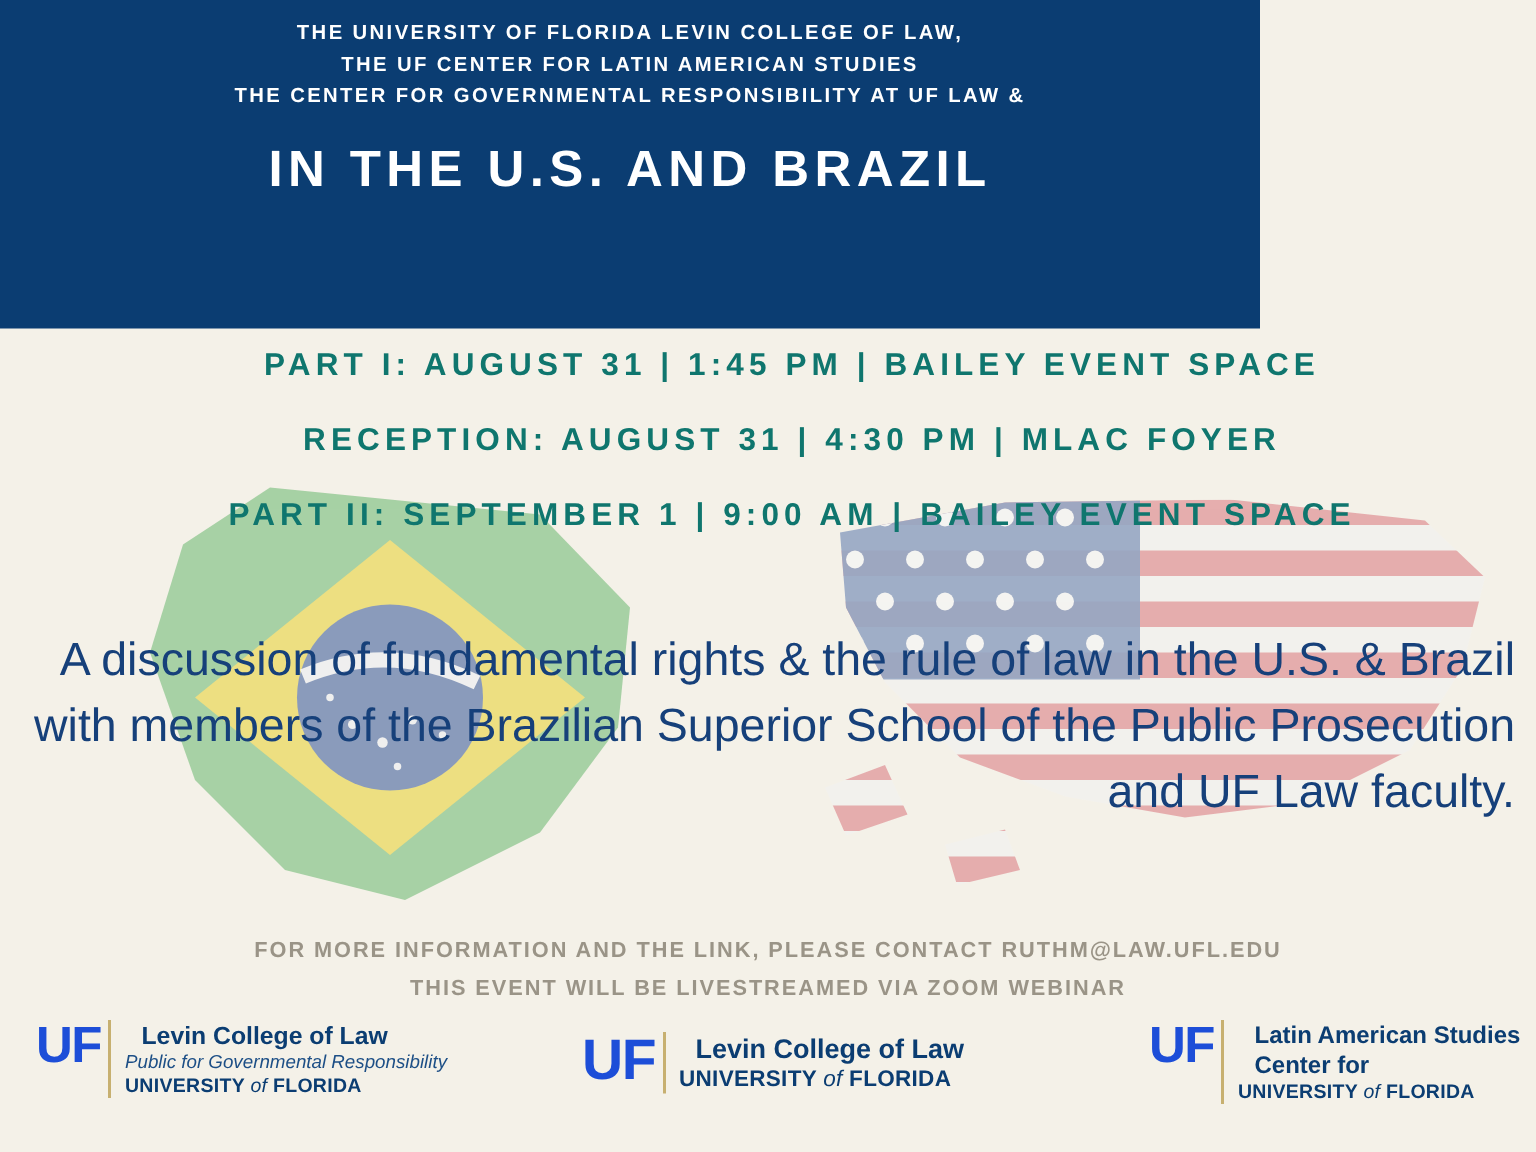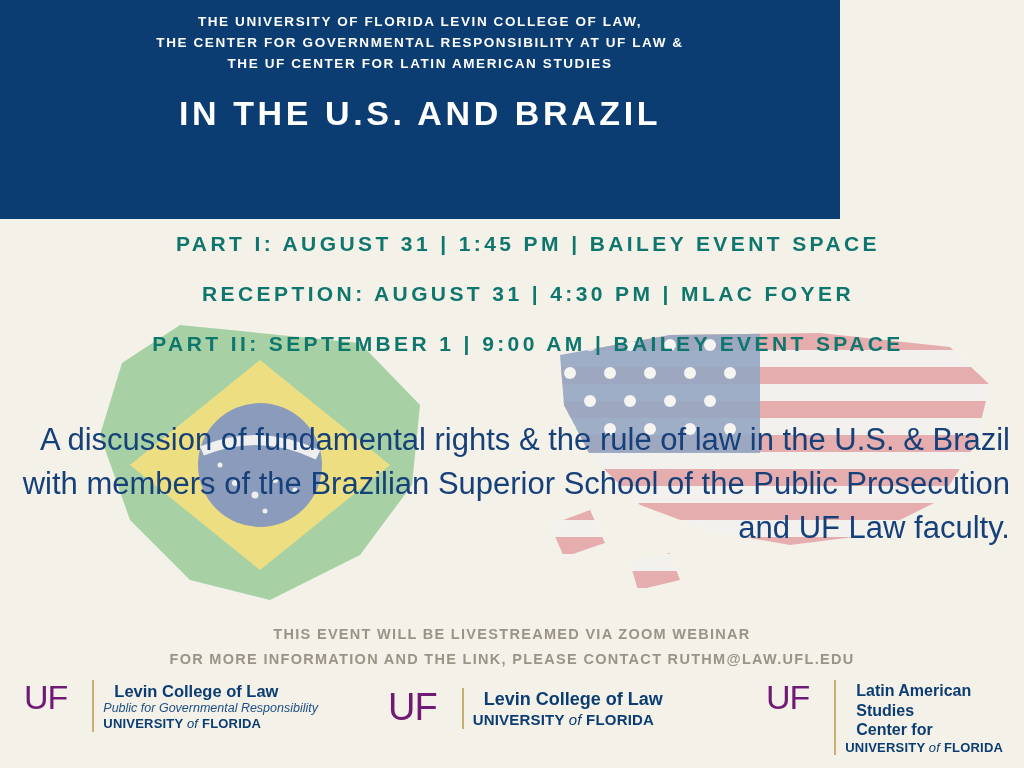--- a/index.html
+++ b/index.html
@@ -138,25 +138,25 @@
     height: 76px;
   }
   .logo {
     position: absolute;
     display: flex;
     align-items: flex-start;
     color: #0b3d72;
   }
   .logo-uf {
     font-size: 34px;
-    font-weight: normal;
+    font-weight: bold;
     letter-spacing: -1px;
     line-height: 1;
-    padding-right: 25px;
-    color: #701a75;
+    padding-right: 5px;
+    color: #1d4ed8;
   }
   .logo-bar {
     width: 2px;
     background: #c7b070;
     align-self: stretch;
     margin-right: 9px;
   }
   .logo-lines {
     line-height: 1.22;
     padding-top: 1px;
@@ -252,39 +252,39 @@
           <circle cx="170" cy="134" r="6"></circle>
             <circle cx="210" cy="134" r="6"></circle>
         </g>
       </g>
     </svg>
   </div>
 
   <div class="header">
     <div class="presenters">
       <div>THE UNIVERSITY OF FLORIDA LEVIN COLLEGE OF LAW,</div>
+      <div>THE UF CENTER FOR LATIN AMERICAN STUDIES</div>
       <div>THE CENTER FOR GOVERNMENTAL RESPONSIBILITY AT UF LAW &amp;</div>
-      <div>THE UF CENTER FOR LATIN AMERICAN STUDIES</div>
     </div>
     <div class="event-title">
       <div>IN THE U.S. AND BRAZIL</div>
     </div>
   </div>
 
   <div class="schedule">
     <div class="schedule-line">PART I: AUGUST 31  |  1:45 PM  |  BAILEY EVENT SPACE</div>
     <div class="schedule-line">RECEPTION: AUGUST 31  |  4:30 PM  |  MLAC FOYER</div>
     <div class="schedule-line">PART II: SEPTEMBER 1  |  9:00 AM  |  BAILEY EVENT SPACE</div>
   </div>
 
   <div class="description">A discussion of fundamental rights &amp; the rule of law in the U.S. &amp; Brazil with members of the Brazilian Superior School of the Public Prosecution and UF Law faculty.</div>
 
   <div class="footnote">
+    <div>FOR MORE INFORMATION AND THE LINK, PLEASE CONTACT RUTHM@LAW.UFL.EDU</div>
     <div>THIS EVENT WILL BE LIVESTREAMED VIA ZOOM WEBINAR</div>
-    <div>FOR MORE INFORMATION AND THE LINK, PLEASE CONTACT RUTHM@LAW.UFL.EDU</div>
   </div>
 
   <div class="logos">
 
     <div class="logo logo-1">
       <div class="logo-uf">UF</div>
       <div class="logo-bar"></div>
       <div class="logo-lines">
         <div class="logo-l1">Levin College of Law</div>
         <div class="logo-l2">Public for Governmental Responsibility</div>

